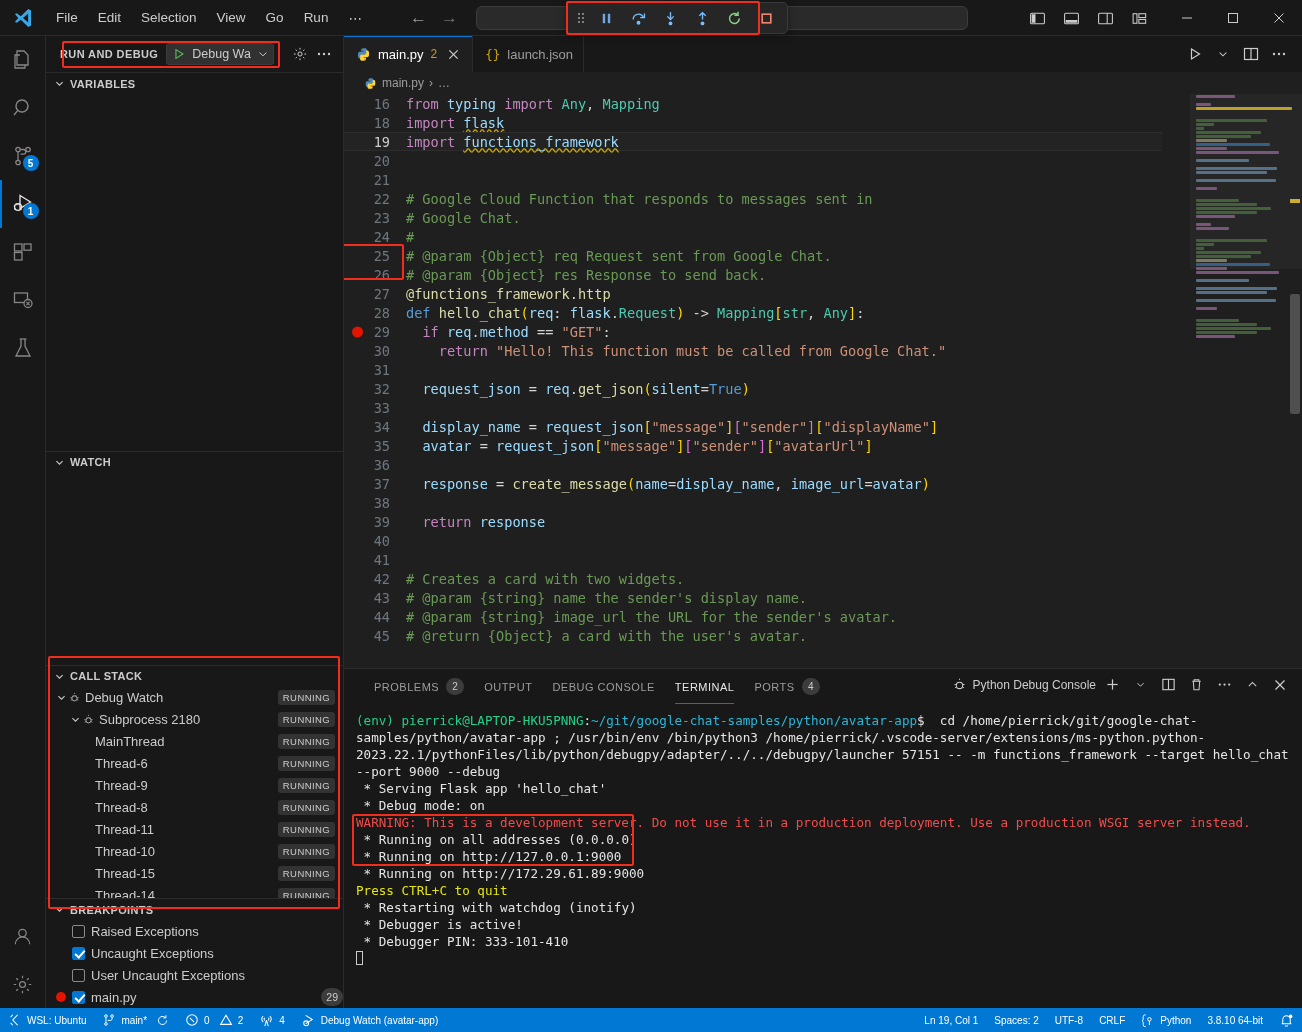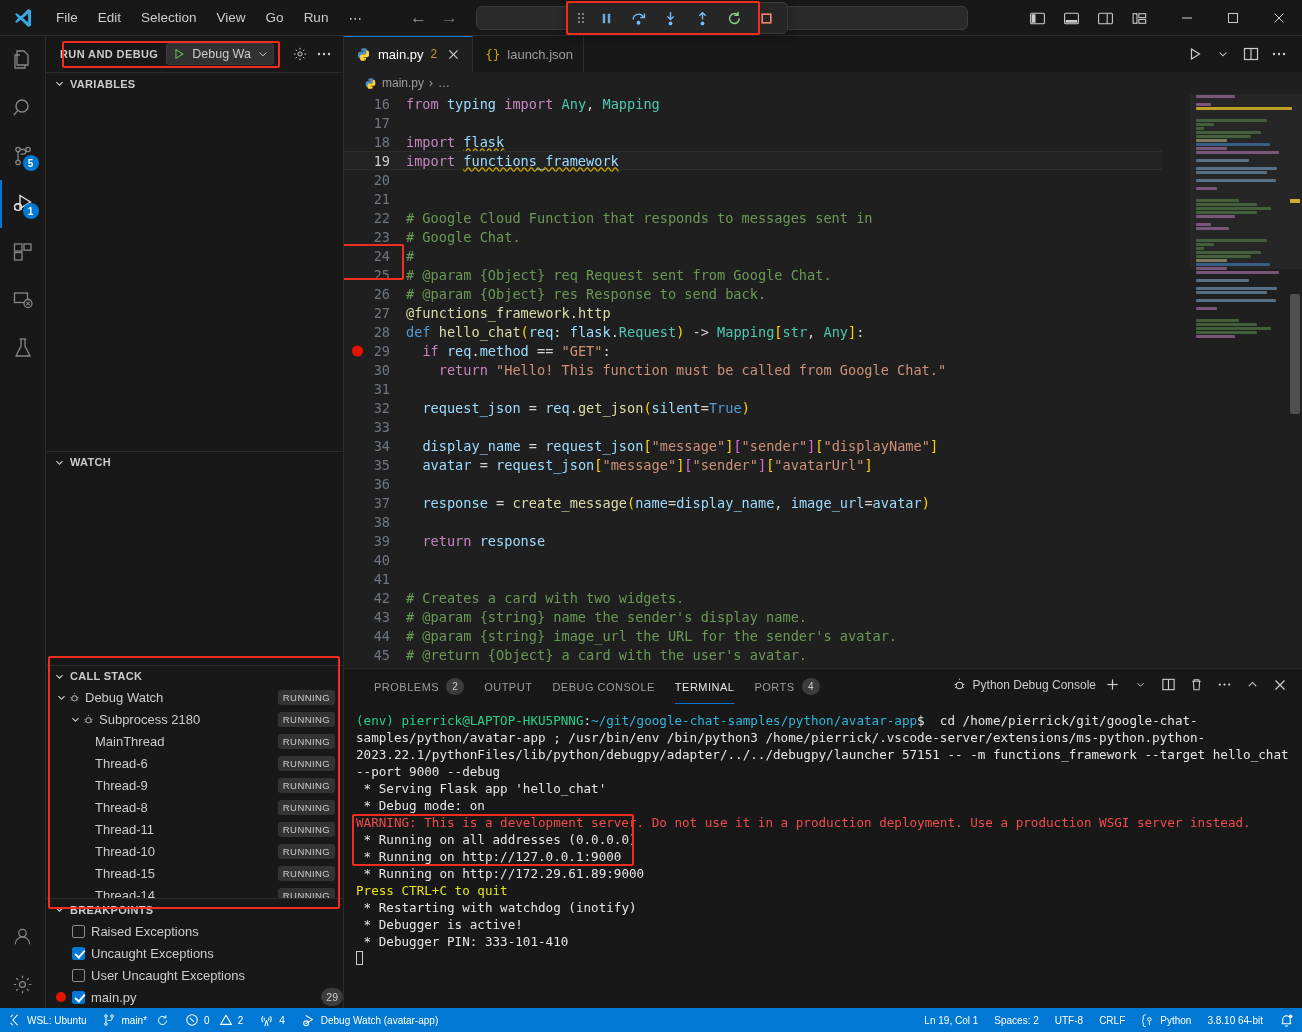--- a/index.html
+++ b/index.html
@@ -592,21 +592,20 @@
           <path d="M8.1 14.6c2 0 2.5-.9 2.5-1.8v-1.4H8v-.5h3.7c1 0 1.9-.6 2.1-1.8.2-1.3.2-2.1 0-3.5-.2-1.1-.8-1.8-1.8-1.8h-1.1V6c0 1.1-1 2.1-2.1 2.1H6.2c-1 0-1.8.8-1.8 1.8v2.9c0 1 .8 1.7 1.8 1.8h1.9z" fill="#ffd43b"></path>
         </svg>
         <span>main.py</span>
         <span>›</span>
         <span>…</span>
       </div>
 
       <div class="code-wrap">
         <div class="code-scroll" id="code-lines">
             <div class="line"><span class="gutter">16</span><span class="ctext"><span class="k">from</span> <span class="id">typing</span> <span class="k">import</span> <span class="cls">Any</span><span class="op">,</span> <span class="cls">Mapping</span></span></div>
-            <div class="line"><span class="gutter">17</span><span class="ctext">&nbsp;</span></div>
             <div class="line"><span class="gutter">18</span><span class="ctext"><span class="k">import</span> <span class="id squig">flask</span></span></div>
             <div class="line current"><span class="gutter cur">19</span><span class="ctext"><span class="k">import</span> <span class="id squig">functions_framework</span></span></div>
             <div class="line"><span class="gutter">20</span><span class="ctext">&nbsp;</span></div>
             <div class="line"><span class="gutter">21</span><span class="ctext">&nbsp;</span></div>
             <div class="line"><span class="gutter">22</span><span class="ctext"><span class="cm"># Google Cloud Function that responds to messages sent in</span></span></div>
             <div class="line"><span class="gutter">23</span><span class="ctext"><span class="cm"># Google Chat.</span></span></div>
             <div class="line"><span class="gutter">24</span><span class="ctext"><span class="cm">#</span></span></div>
             <div class="line"><span class="gutter">25</span><span class="ctext"><span class="cm"># @param {Object} req Request sent from Google Chat.</span></span></div>
             <div class="line"><span class="gutter">26</span><span class="ctext"><span class="cm"># @param {Object} res Response to send back.</span></span></div>
             <div class="line"><span class="gutter">27</span><span class="ctext"><span class="fn">@functions_framework</span><span class="op">.</span><span class="fn">http</span></span></div>

